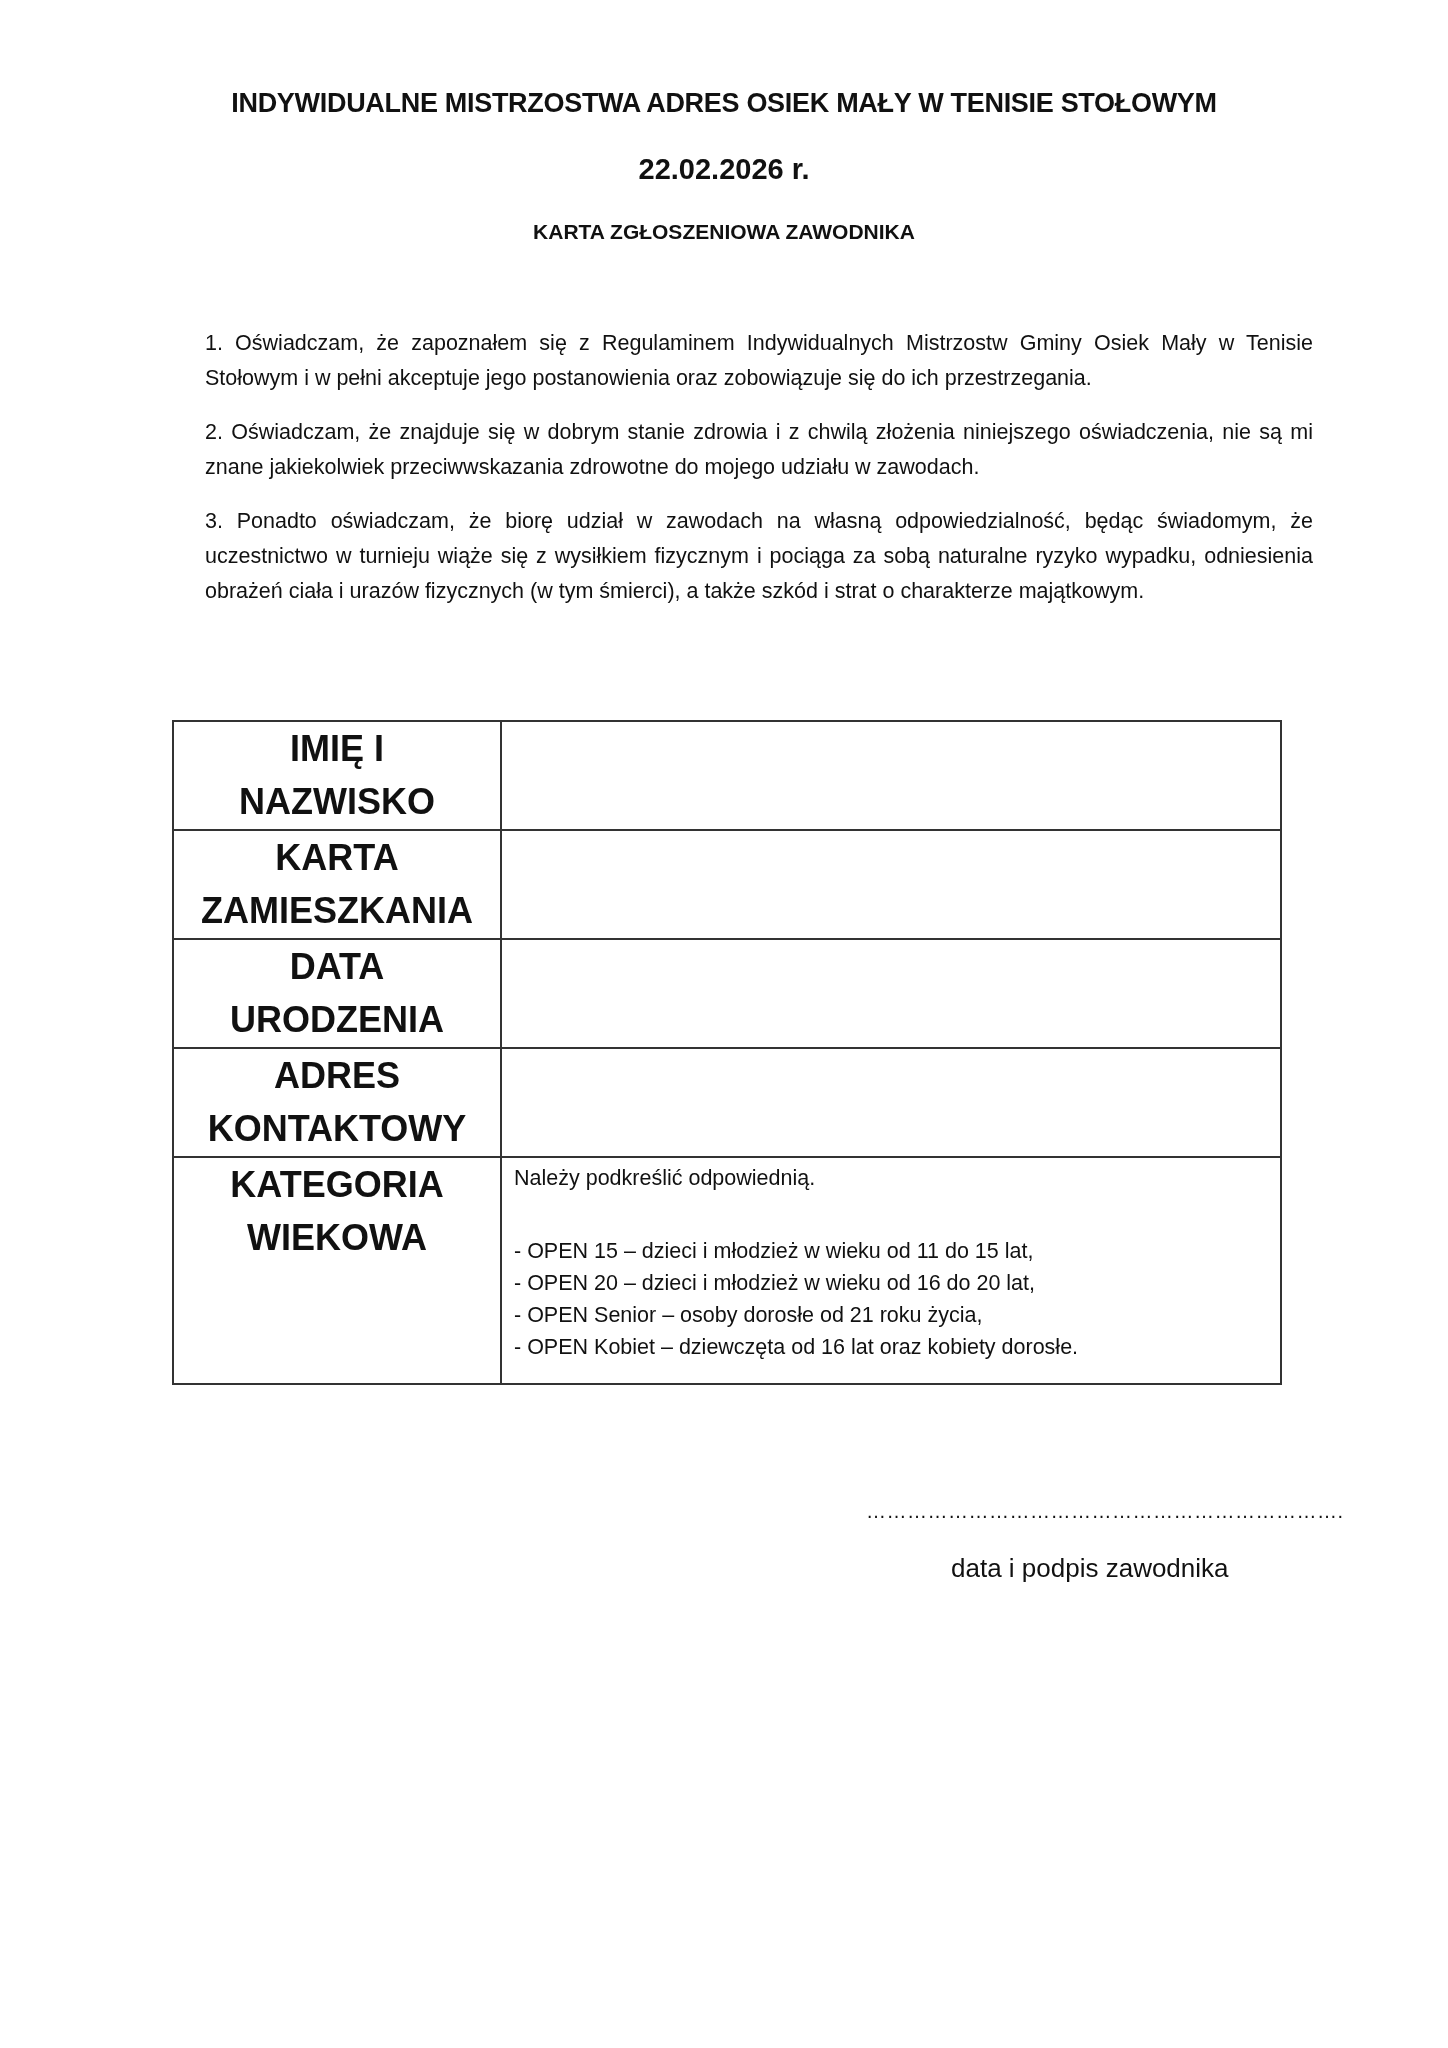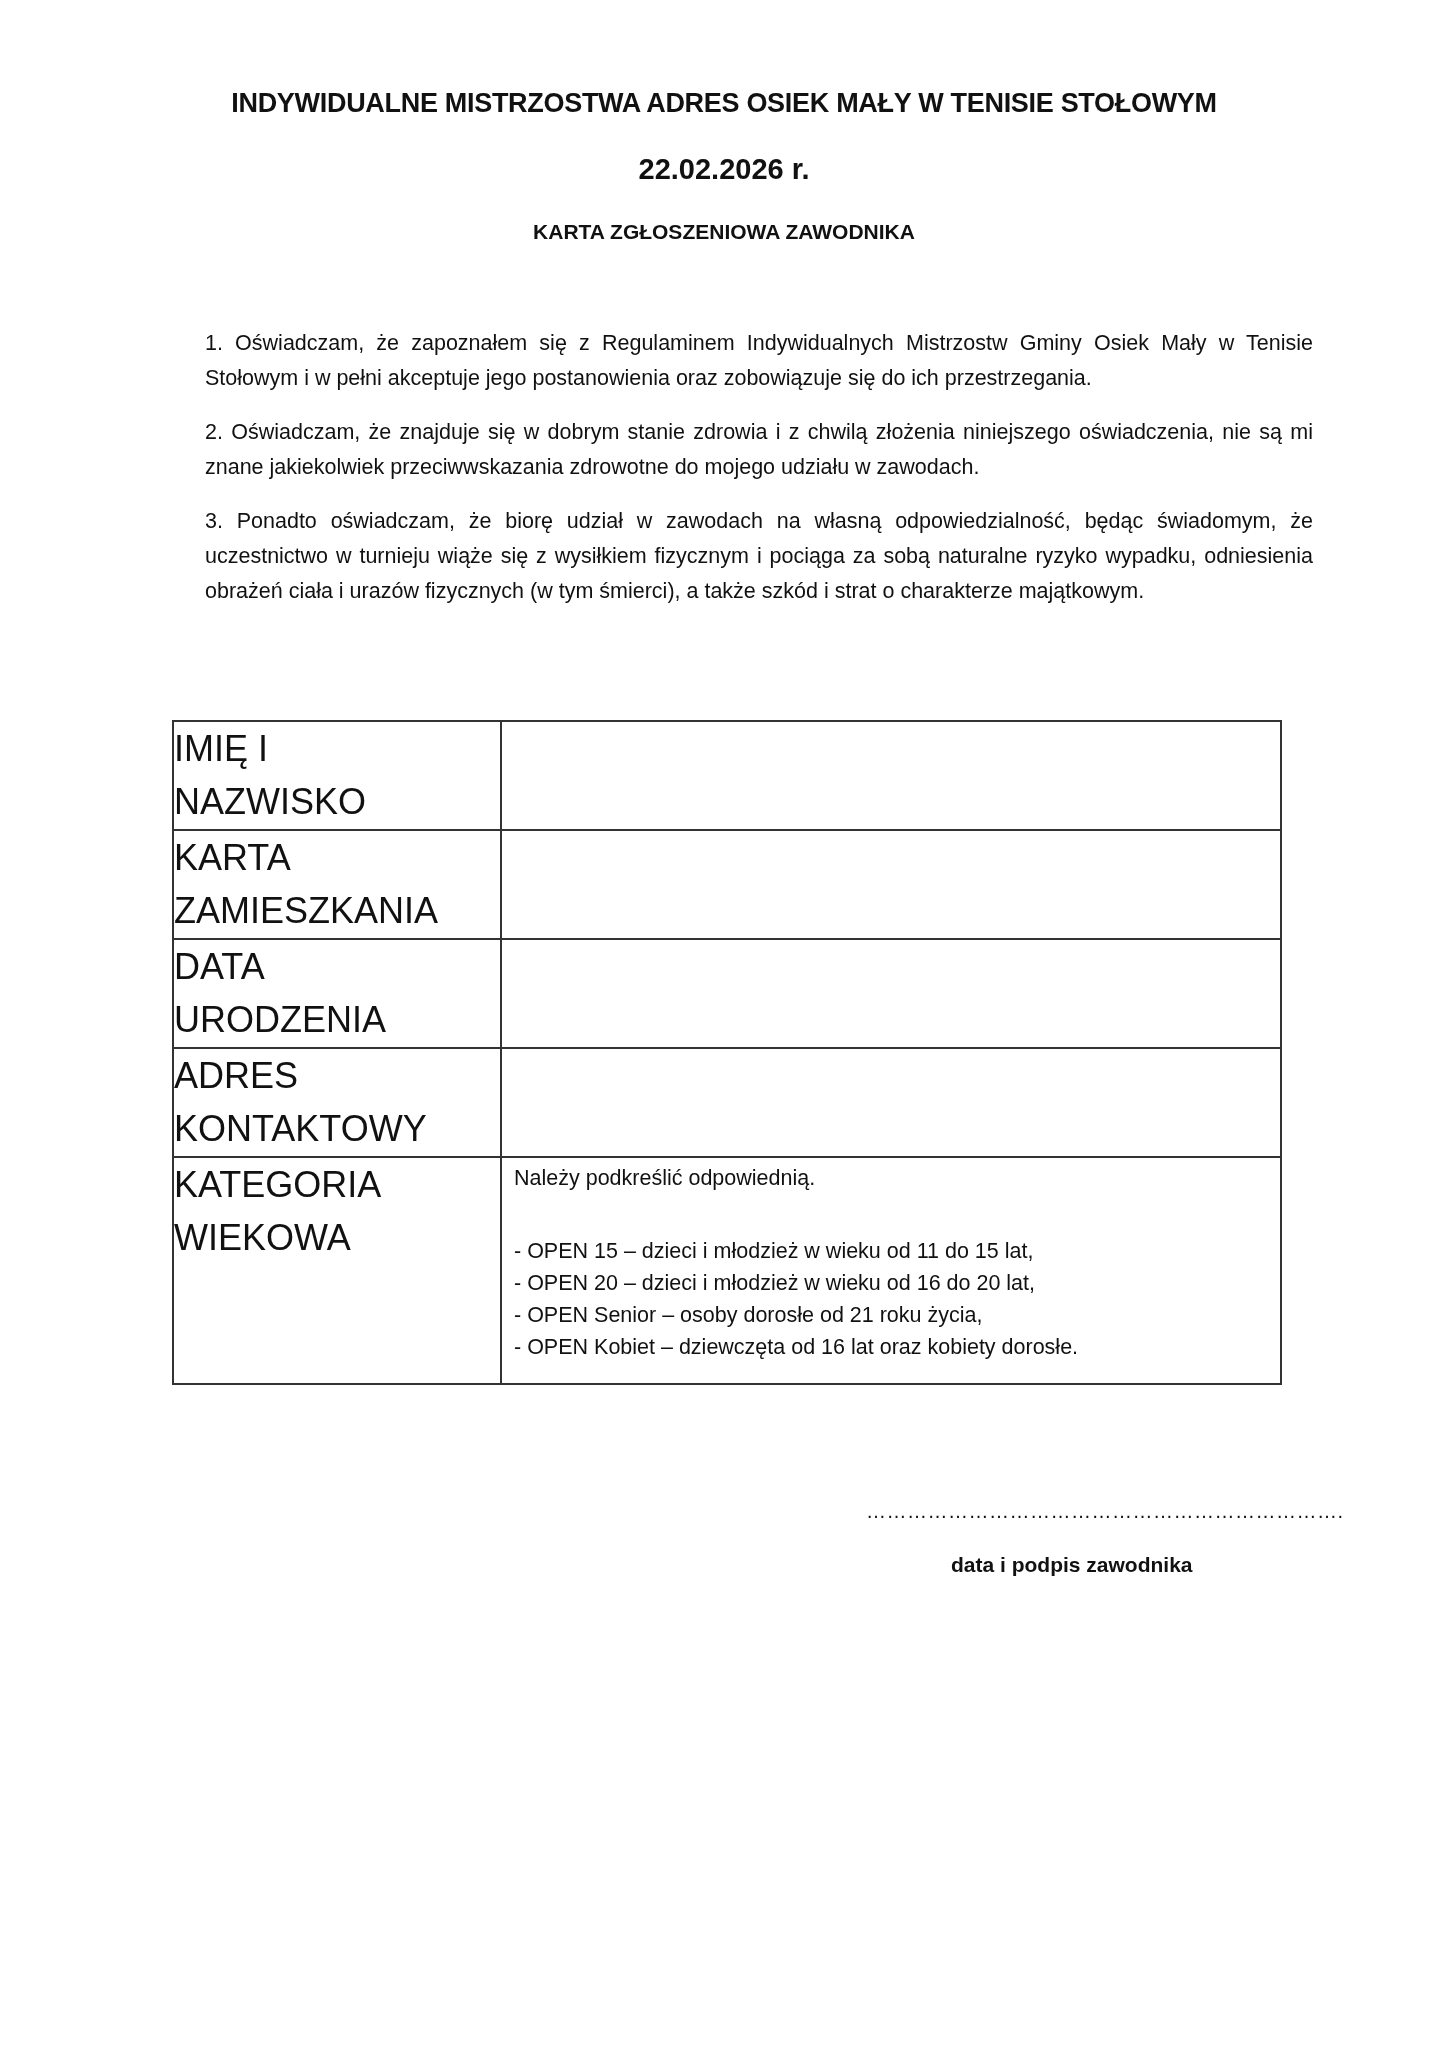--- a/index.html
+++ b/index.html
@@ -9,29 +9,29 @@
   #t1 { top: 88px; font-size: 27px; letter-spacing: -0.3px; }
   #t2 { top: 153px; font-size: 29px; }
   #t3 { top: 220px; font-size: 21px; }
   .para { position: absolute; left: 173px; width: 1108px; font-size: 21.5px; line-height: 35px;
           text-align: justify; margin-left: 32px; }
   #p1 { top: 326px; }
   #p2 { top: 415px; }
   #p3 { top: 504px; }
   table.form { position: absolute; left: 172px; top: 720px; width: 1110px; border-collapse: collapse; }
   table.form td { border: 2px solid #333; padding: 0; vertical-align: top; }
-  td.label { width: 326px; font-weight: normal; font-size: 36px; line-height: 53px;
+  td.label { width: 326px; text-align: center; font-weight: bold; font-size: 36px; line-height: 53px;
              height: 107px; border-radius: 20px; }
   td.label span { display: block; }
   td.value { }
   tr.cat td.label { height: 225px; }
   td.catcell { font-size: 21.5px; line-height: 32px; padding: 4px 0 0 12px !important; }
   .cat-note { margin-bottom: 41px; }
   .sig-dots { position: absolute; left: 866px; top: 1500px; font-size: 20px; letter-spacing: 0.5px; }
-  .sig-label { position: absolute; left: 951px; top: 1553px; font-size: 21px; font-weight: bold; }
+  .sig-label { position: absolute; left: 951px; top: 1553px; font-size: 26px; }
 </style>
 </head>
 <body>
 
 <div id="t1" class="title">INDYWIDUALNE MISTRZOSTWA ADRES OSIEK MAŁY W TENISIE STOŁOWYM</div>
 <div id="t2" class="title">22.02.2026 r.</div>
 <div id="t3" class="title">KARTA ZGŁOSZENIOWA ZAWODNIKA</div>
 
 <div id="p1" class="para">1. Oświadczam, że zapoznałem się z Regulaminem Indywidualnych Mistrzostw Gminy Osiek Mały w Tenisie Stołowym i w pełni akceptuje jego postanowienia oraz zobowiązuje się do ich przestrzegania.</div>
 <div id="p2" class="para">2. Oświadczam, że znajduje się w dobrym stanie zdrowia i z chwilą złożenia niniejszego oświadczenia, nie są mi znane jakiekolwiek przeciwwskazania zdrowotne do mojego udziału w zawodach.</div>

